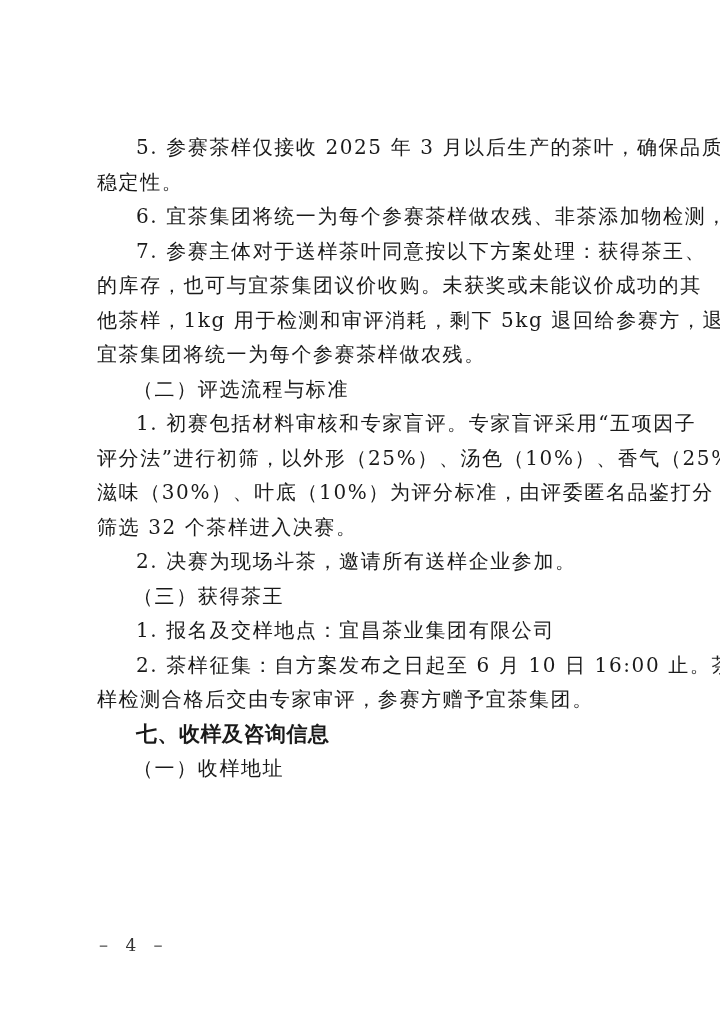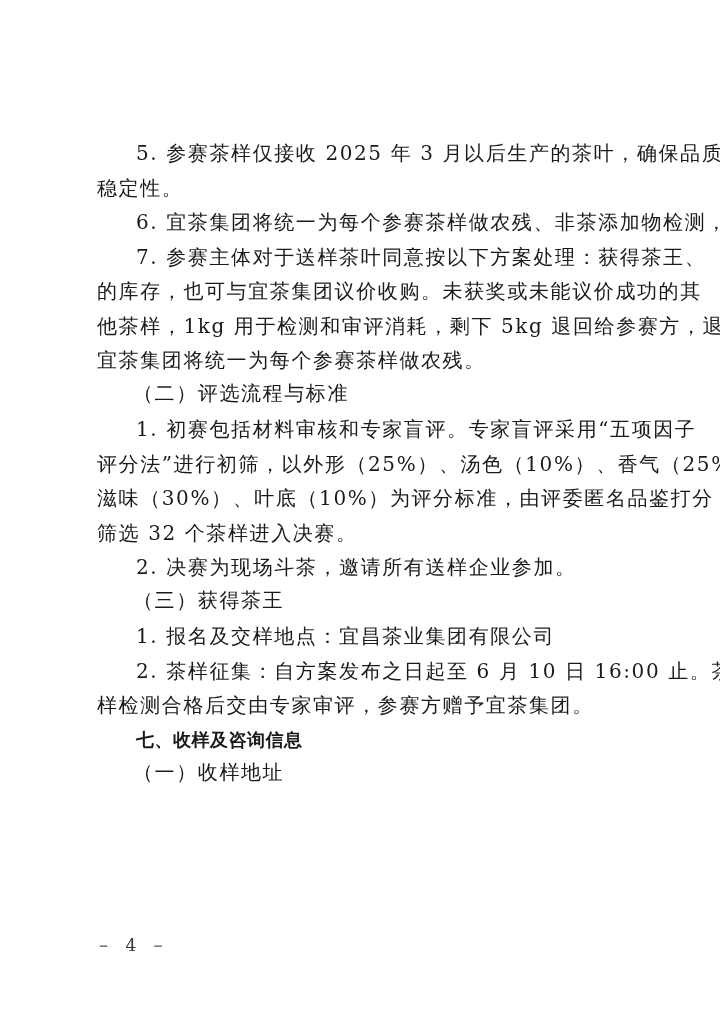--- a/index.html
+++ b/index.html
@@ -19,44 +19,44 @@
       position: absolute;
       left: 0;
       top: 0;
       width: 720px;
       height: 1018px;
       background: #ffffff;
     }
     .content {
       position: absolute;
       left: 97px;
-      top: 136px;
+      top: 130px;
       width: 536px;
     }
     .line {
       font-size: 20px;
       line-height: 34.5px;
       height: 34.5px;
       white-space: nowrap;
       letter-spacing: 1.6px;
     }
     .indent {
       padding-left: 39px;
     }
     .sub-indent {
       padding-left: 36px;
     }
     .subheading {
-      font-family: Liberation Mono, monospace;
+      font-family: Liberation Serif, serif;
       font-weight: normal;
     }
     .heading {
       font-family: "DejaVu Sans", "Liberation Sans", sans-serif;
       font-weight: bold;
-      font-size: 18px;
+      font-size: 21px;
       letter-spacing: 0.5px;
     }
     .page-number {
       position: absolute;
       left: 95px;
       top: 934px;
       font-size: 17px;
       letter-spacing: 4px;
       color: #333333;
       font-family: "DejaVu Serif", "Liberation Serif", serif;

